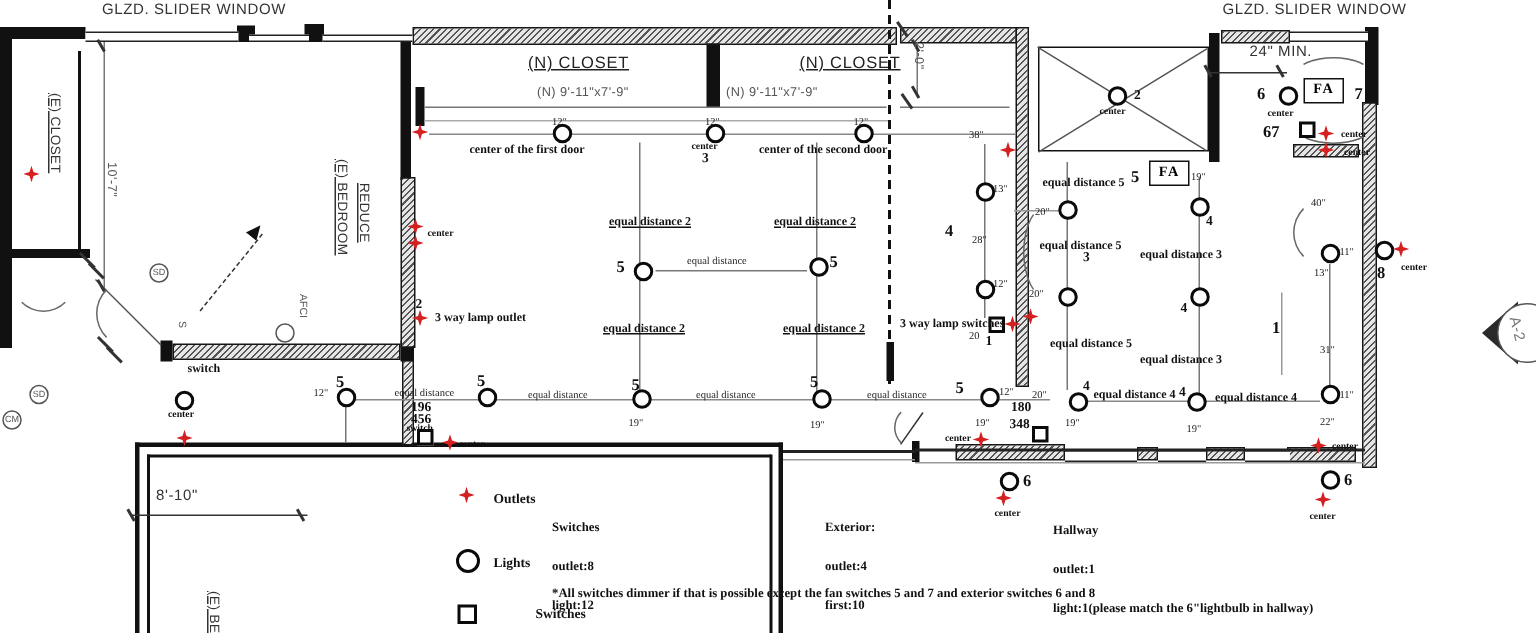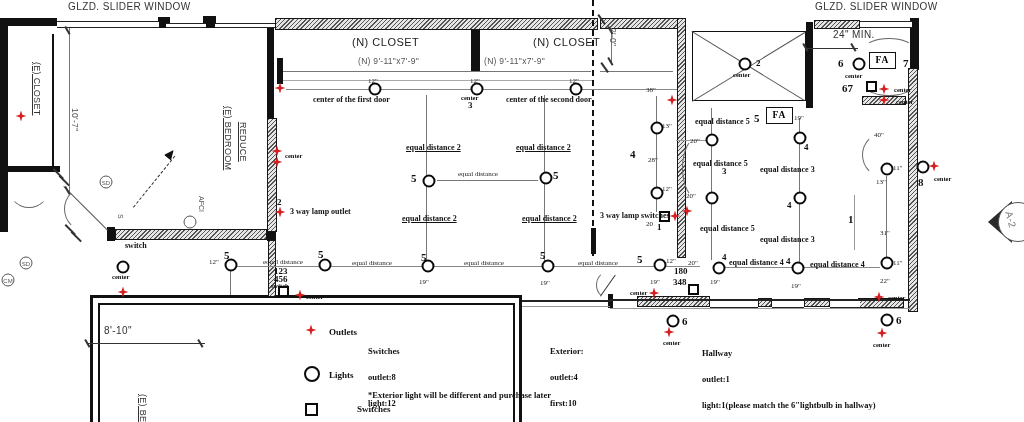--- a/index.html
+++ b/index.html
@@ -10,21 +10,21 @@
   .win{position:absolute;background:#fff;border-top:1.6px solid #222;border-bottom:1.6px solid #222;box-sizing:border-box;}
   .skylight{position:absolute;border:1.5px solid #111;box-sizing:border-box;background:#fff;}
   .line{position:absolute;transform-origin:0 0;}
   .light{position:absolute;width:13px;height:13px;border:2.6px solid #0a0a0a;border-radius:50%;background:#fff;transform:translate(-50%,-50%);box-sizing:border-box;}
   .outlet{position:absolute;width:11px;height:11px;transform:translate(-50%,-50%);clip-path:polygon(50% 0,62% 38%,100% 50%,62% 62%,50% 100%,38% 62%,0 50%,38% 38%);}
   .switch{position:absolute;width:11px;height:11px;border:2.6px solid #0a0a0a;background:#fff;box-sizing:border-box;}
   .fan{position:absolute;width:27px;height:17px;border:1.6px solid #111;background:#fff;box-sizing:border-box;font:bold 9.5px "Liberation Serif",serif;text-align:center;line-height:14px;letter-spacing:1px;}
   .arc{position:absolute;border:1.2px solid #666;border-radius:50%;box-sizing:border-box;border-color:transparent;background:transparent;}
   .lbl{position:absolute;white-space:pre;color:#111;transform-origin:0 0;}
   .hand{font:10px "Liberation Sans",sans-serif;letter-spacing:.4px;color:#333;}
-  .hand-u{font:11px "Liberation Sans",sans-serif;letter-spacing:.5px;color:#222;}
+  .hand-u{font:11px "Liberation Sans",sans-serif;letter-spacing:.5px;color:#222;text-decoration:underline;}
   .hand-sm{font:8.5px "Liberation Sans",sans-serif;letter-spacing:.3px;color:#555;}
   .hand-sm-u{font:9px "Liberation Sans",sans-serif;letter-spacing:.3px;color:#333;text-decoration:underline;}
   .hand-xs{font:7px "Liberation Sans",sans-serif;color:#555;}
   .sb{font:bold 8px "Liberation Serif",serif;}
   .sb-u{font:bold 8px "Liberation Serif",serif;text-decoration:underline;}
   .sb-xs{font:bold 6.5px "Liberation Serif",serif;}
   .s-xs{font:7px "Liberation Serif",serif;color:#222;}
   .dim{font:7px "Liberation Serif",serif;color:#222;}
   .num{font:bold 9px "Liberation Serif",serif;}
   .num-lg{font:bold 11px "Liberation Serif",serif;}
@@ -277,21 +277,21 @@
       <div class="lbl num-lg" style="left: 421px; top: 251px;">5</div>
       <div class="lbl num-lg" style="left: 540px; top: 249px;">5</div>
       <div class="lbl num-lg" style="left: 637px; top: 253px;">5</div>
       <div class="lbl sb-xs" style="left: 112px; top: 273px;">center</div>
       <div class="lbl sb-xs" style="left: 285px; top: 152px;">center</div>
       <div class="lbl num" style="left: 277px; top: 197px;">2</div>
       <div class="lbl sb" style="left: 290px; top: 207px;">3 way lamp outlet</div>
       <div class="lbl sb" style="left: 600px; top: 211px;">3 way lamp switches</div>
       <div class="lbl dim" style="left: 646px; top: 220px;">20</div>
       <div class="lbl num" style="left: 657px; top: 222px;">1</div>
-      <div class="lbl num" style="left: 274px; top: 266px;">123</div>
+      <div class="lbl num" style="left: 274px; top: 266px;">196</div>
       <div class="lbl num" style="left: 274px; top: 274px;">456</div>
       <div class="lbl sb-xs" style="left: 271px; top: 282px;">switch</div>
       <div class="lbl sb-xs" style="left: 306px; top: 293px;">center</div>
       <div class="lbl num" style="left: 674px; top: 266px;">180</div>
       <div class="lbl num" style="left: 673px; top: 277px;">348</div>
       <div class="lbl sb" style="left: 125px; top: 241px;">switch</div>
       <div class="lbl sb-xs" style="left: 630px; top: 289px;">center</div>
       <div class="lbl num-lg" style="left: 682px; top: 315px;">6</div>
       <div class="lbl sb-xs" style="left: 663px; top: 339px;">center</div>
       <div class="lbl num-lg" style="left: 896px; top: 314px;">6</div>
@@ -327,18 +327,17 @@
     <div>first:10</div>
     
   </div>
   <div class="legend-block" style="left:702px;top:331px;">
     <div>Hallway</div>
     <div>outlet:1</div>
     <div>light:1(please match the 6"lightbulb in hallway)</div>
     
   </div>
   <div class="notes-block" style="left:368px;top:369px;">
-    <div>*Exterior light will be different and purchase later</div>
     <div>*All switches dimmer if that is possible except the fan switches 5 and 7 and exterior switches 6 and 8</div>
     
     
   </div>
 </div>
 
 </body></html>

